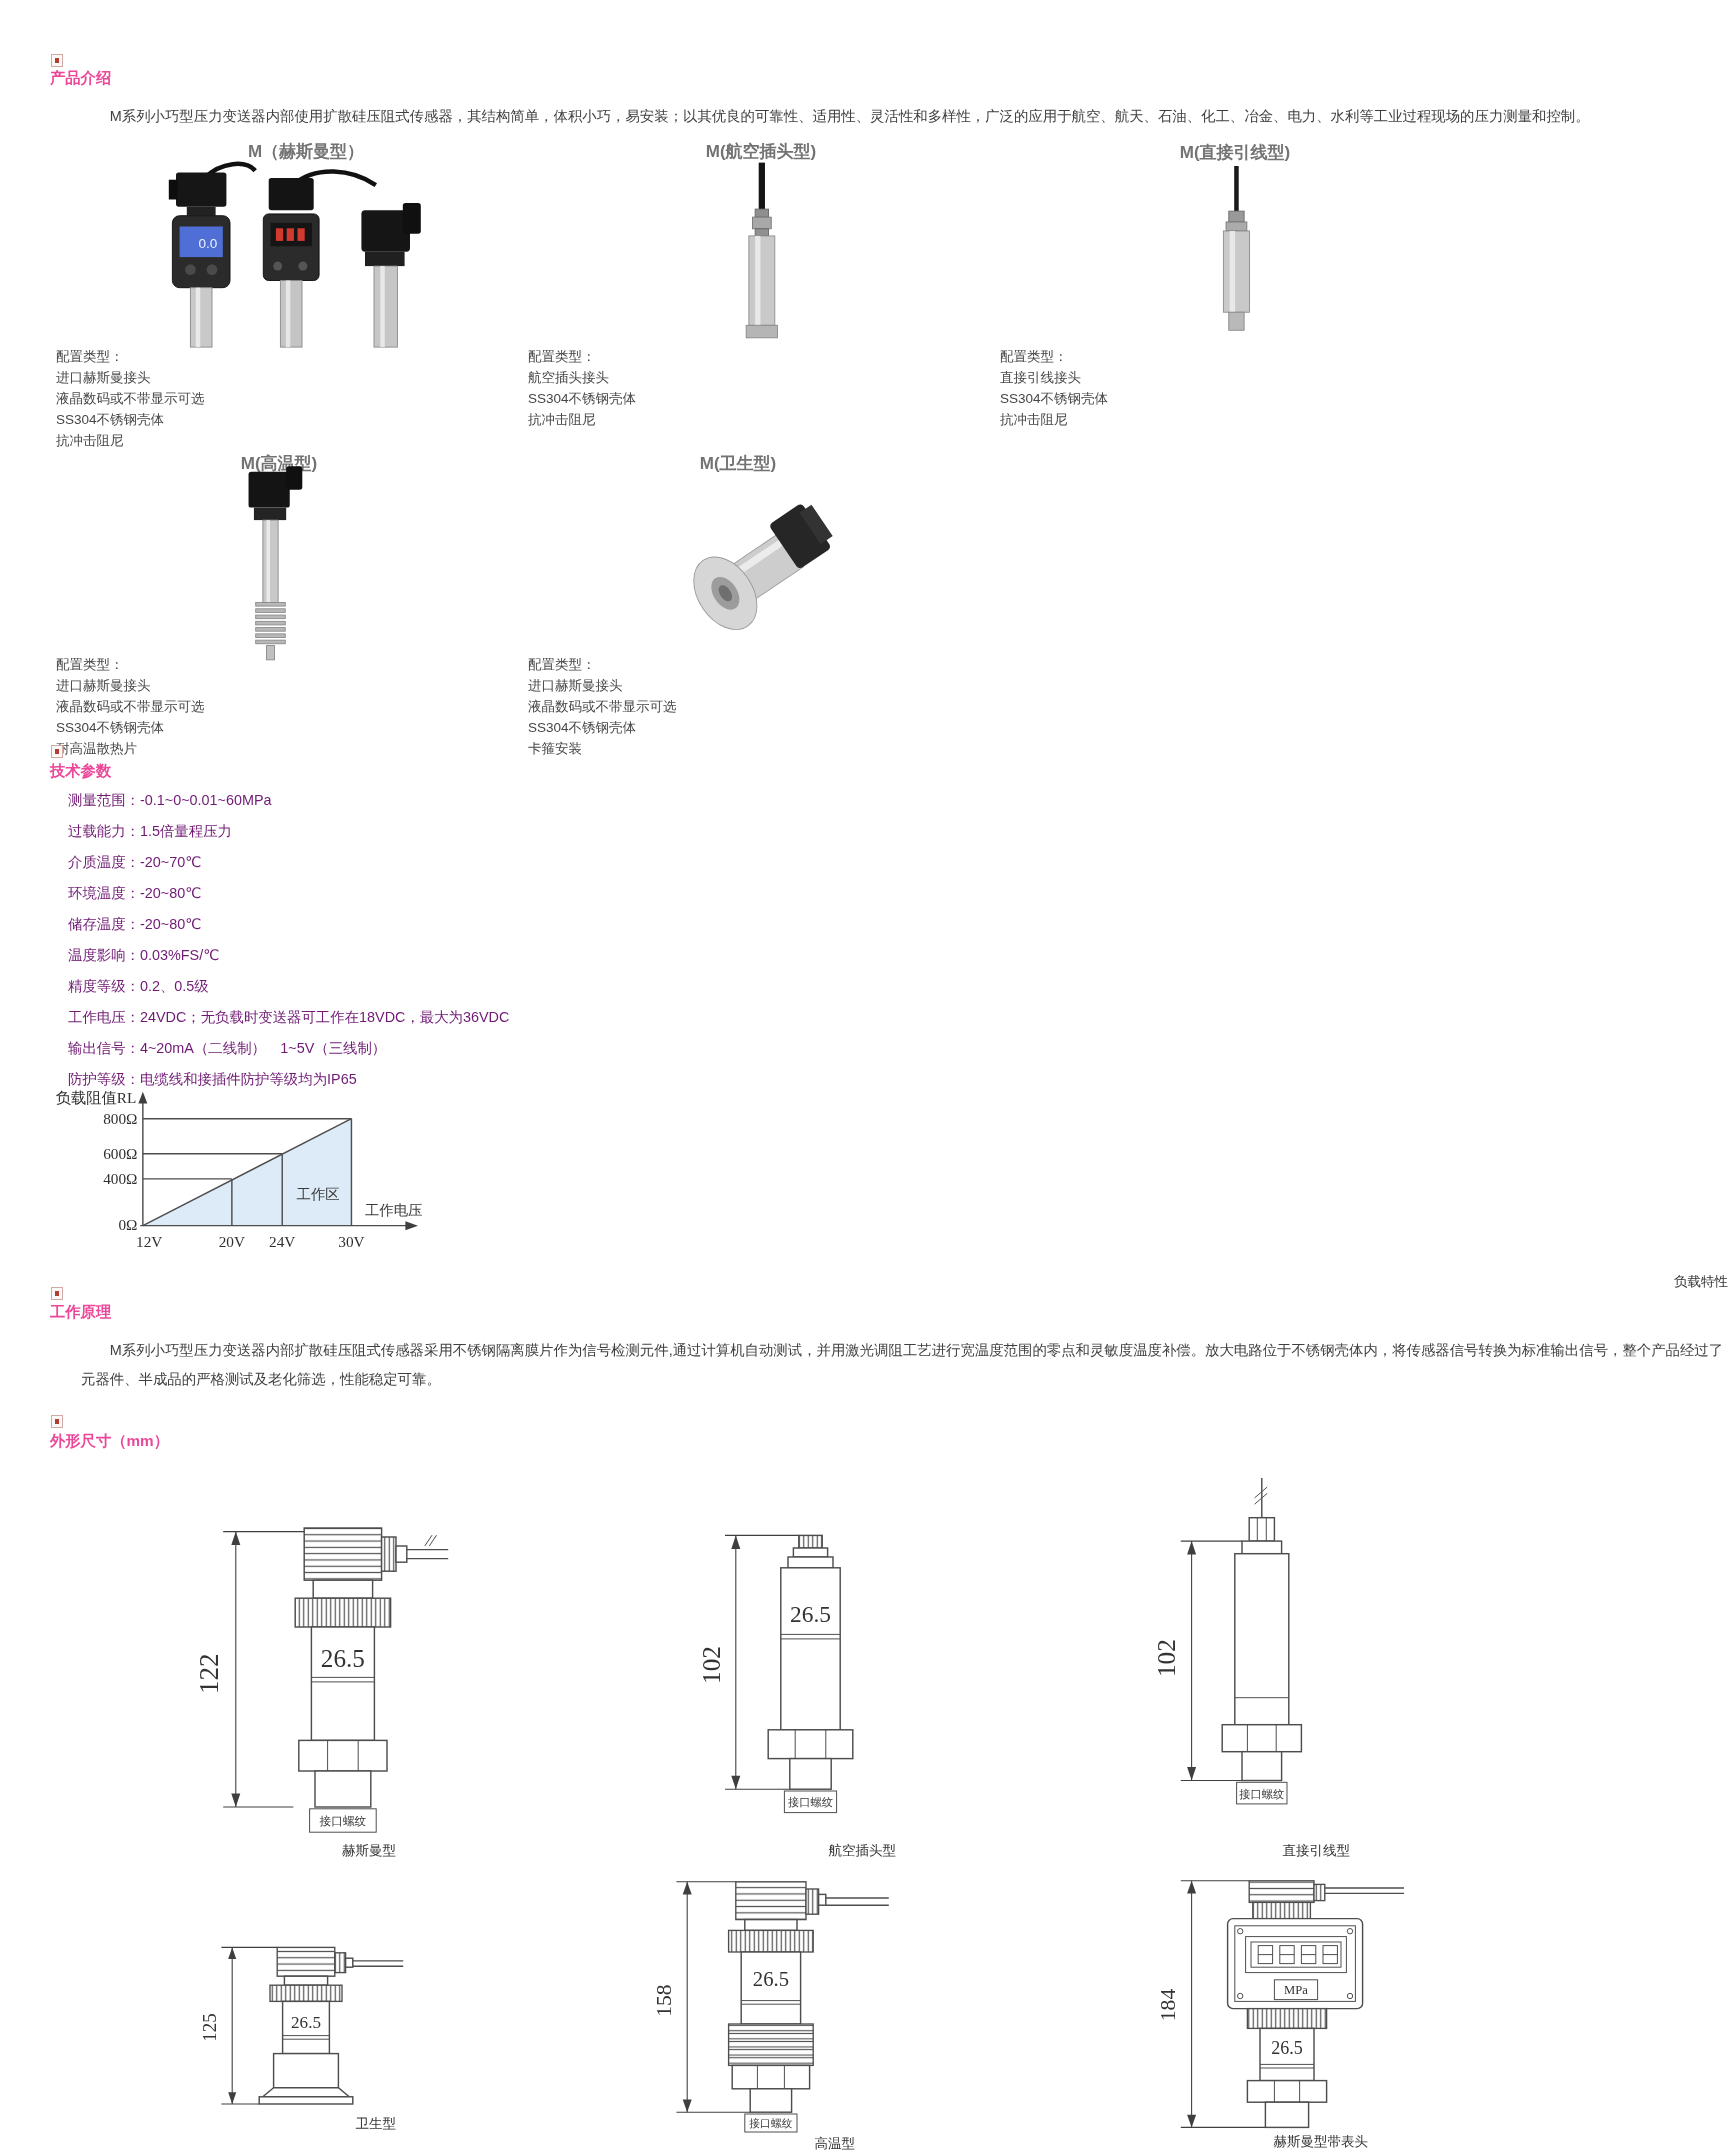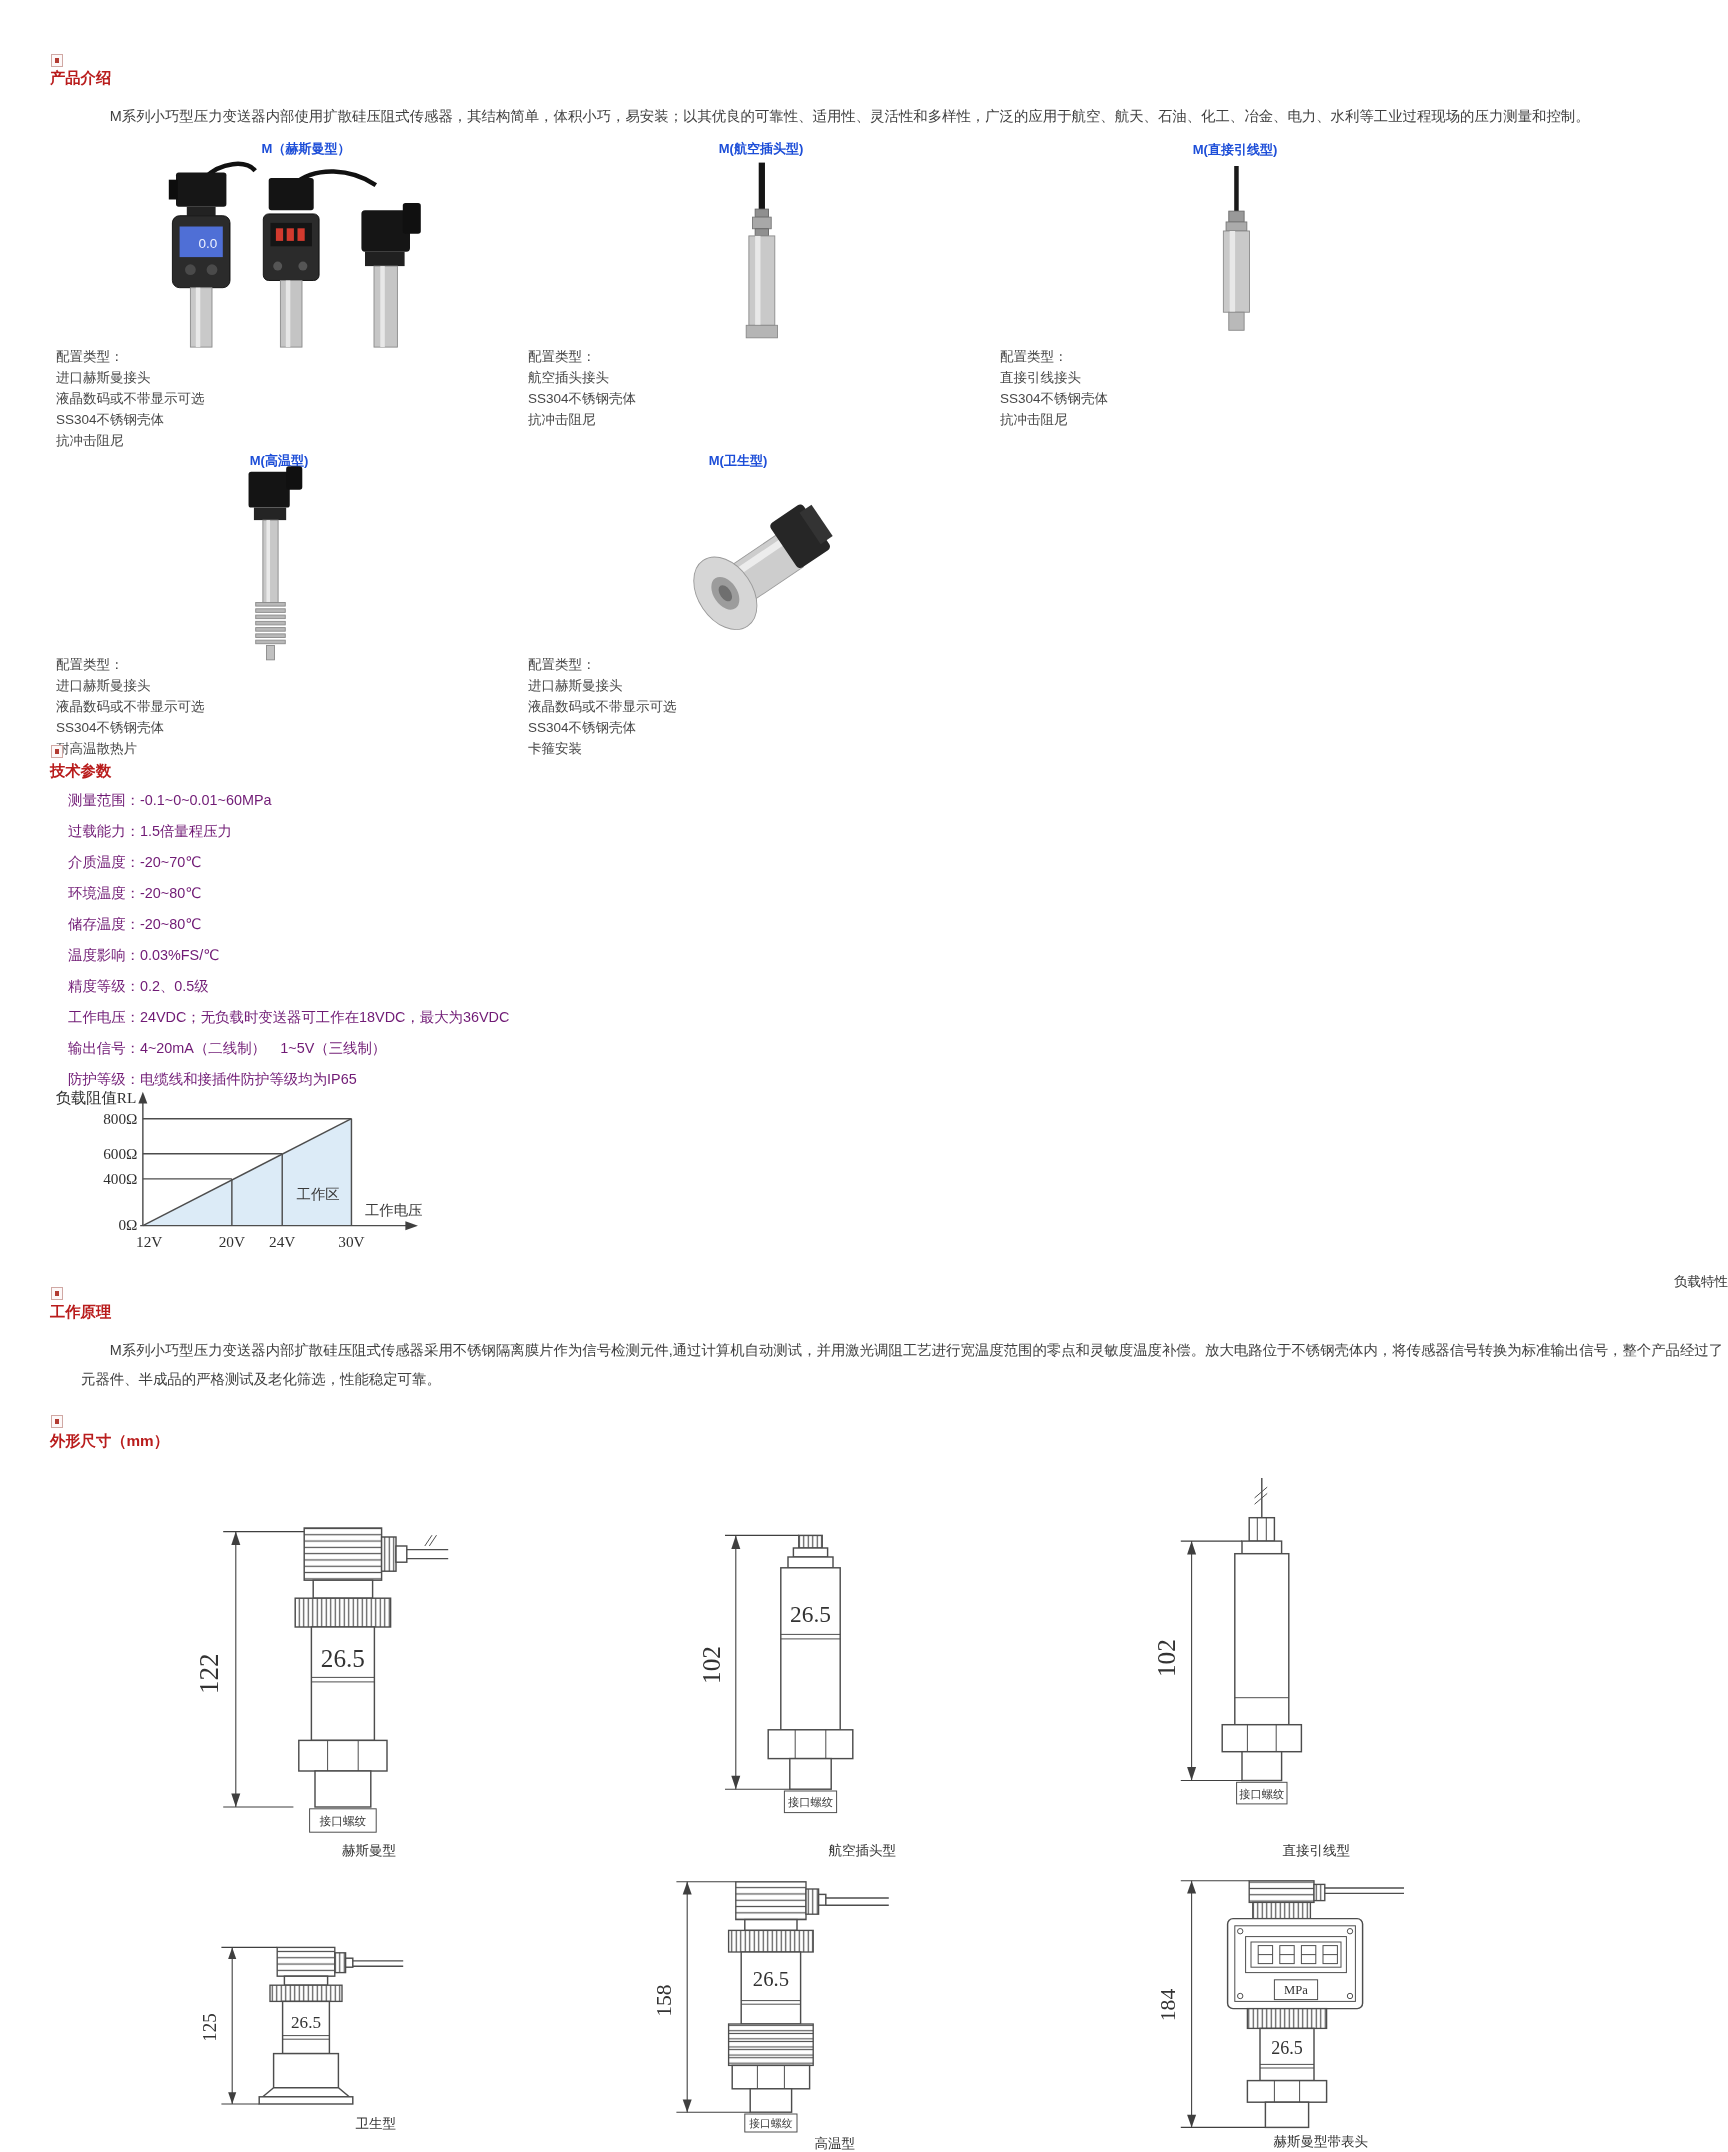--- a/index.html
+++ b/index.html
@@ -1,21 +1,21 @@
 <!DOCTYPE html>
 <html style="font-size:14.4px"><head>
 <meta charset="utf-8">
 <style>
   html,body{margin:0;padding:0;background:#fff;}
   .page{position:relative;width:1728px;height:2152px;background:#ffffff;overflow:hidden;
         font-family:"Liberation Sans","DejaVu Sans",sans-serif;color:#3d3d3d;}
   .abs{position:absolute;}
-  .sec-title{font-size:15.3px;font-weight:bold;color:#b91c1c;text-align:right;}
+  .sec-title{font-size:15.3px;font-weight:bold;color:#ec4899;text-align:right;}
   .intro-p{font-size:14.4px;line-height:1.7;color:#3f3f3f;text-indent:2em;margin-left:31px;}
-  .ptitle{font-size:13px;font-weight:bold;color:#1d4ed8;text-align:center;}
+  .ptitle{font-size:17px;font-weight:bold;color:#737373;text-align:center;}
   .cfg div{font-size:13.5px;line-height:21px;color:#474747;}
   .speclist div{font-size:14.4px;line-height:31px;color:#701a75;}
   .mark{width:10px;height:10.8px;border:0.9px solid #d0a8a4;background:#fdf8f8;
         display:flex;align-items:center;justify-content:center;}
   .mark i{width:4.5px;height:5.4px;background:#b23b32;display:block;}
   .chart-cap{font-size:13.5px;color:#333;text-align:right;}
   .dcap{font-size:13.5px;color:#333;text-align:right;}
   svg{display:block;}
   .ln{stroke:#4d4d4d;stroke-width:1.6;fill:none;}
   .fw{stroke:#4d4d4d;stroke-width:1.6;fill:#ffffff;}

